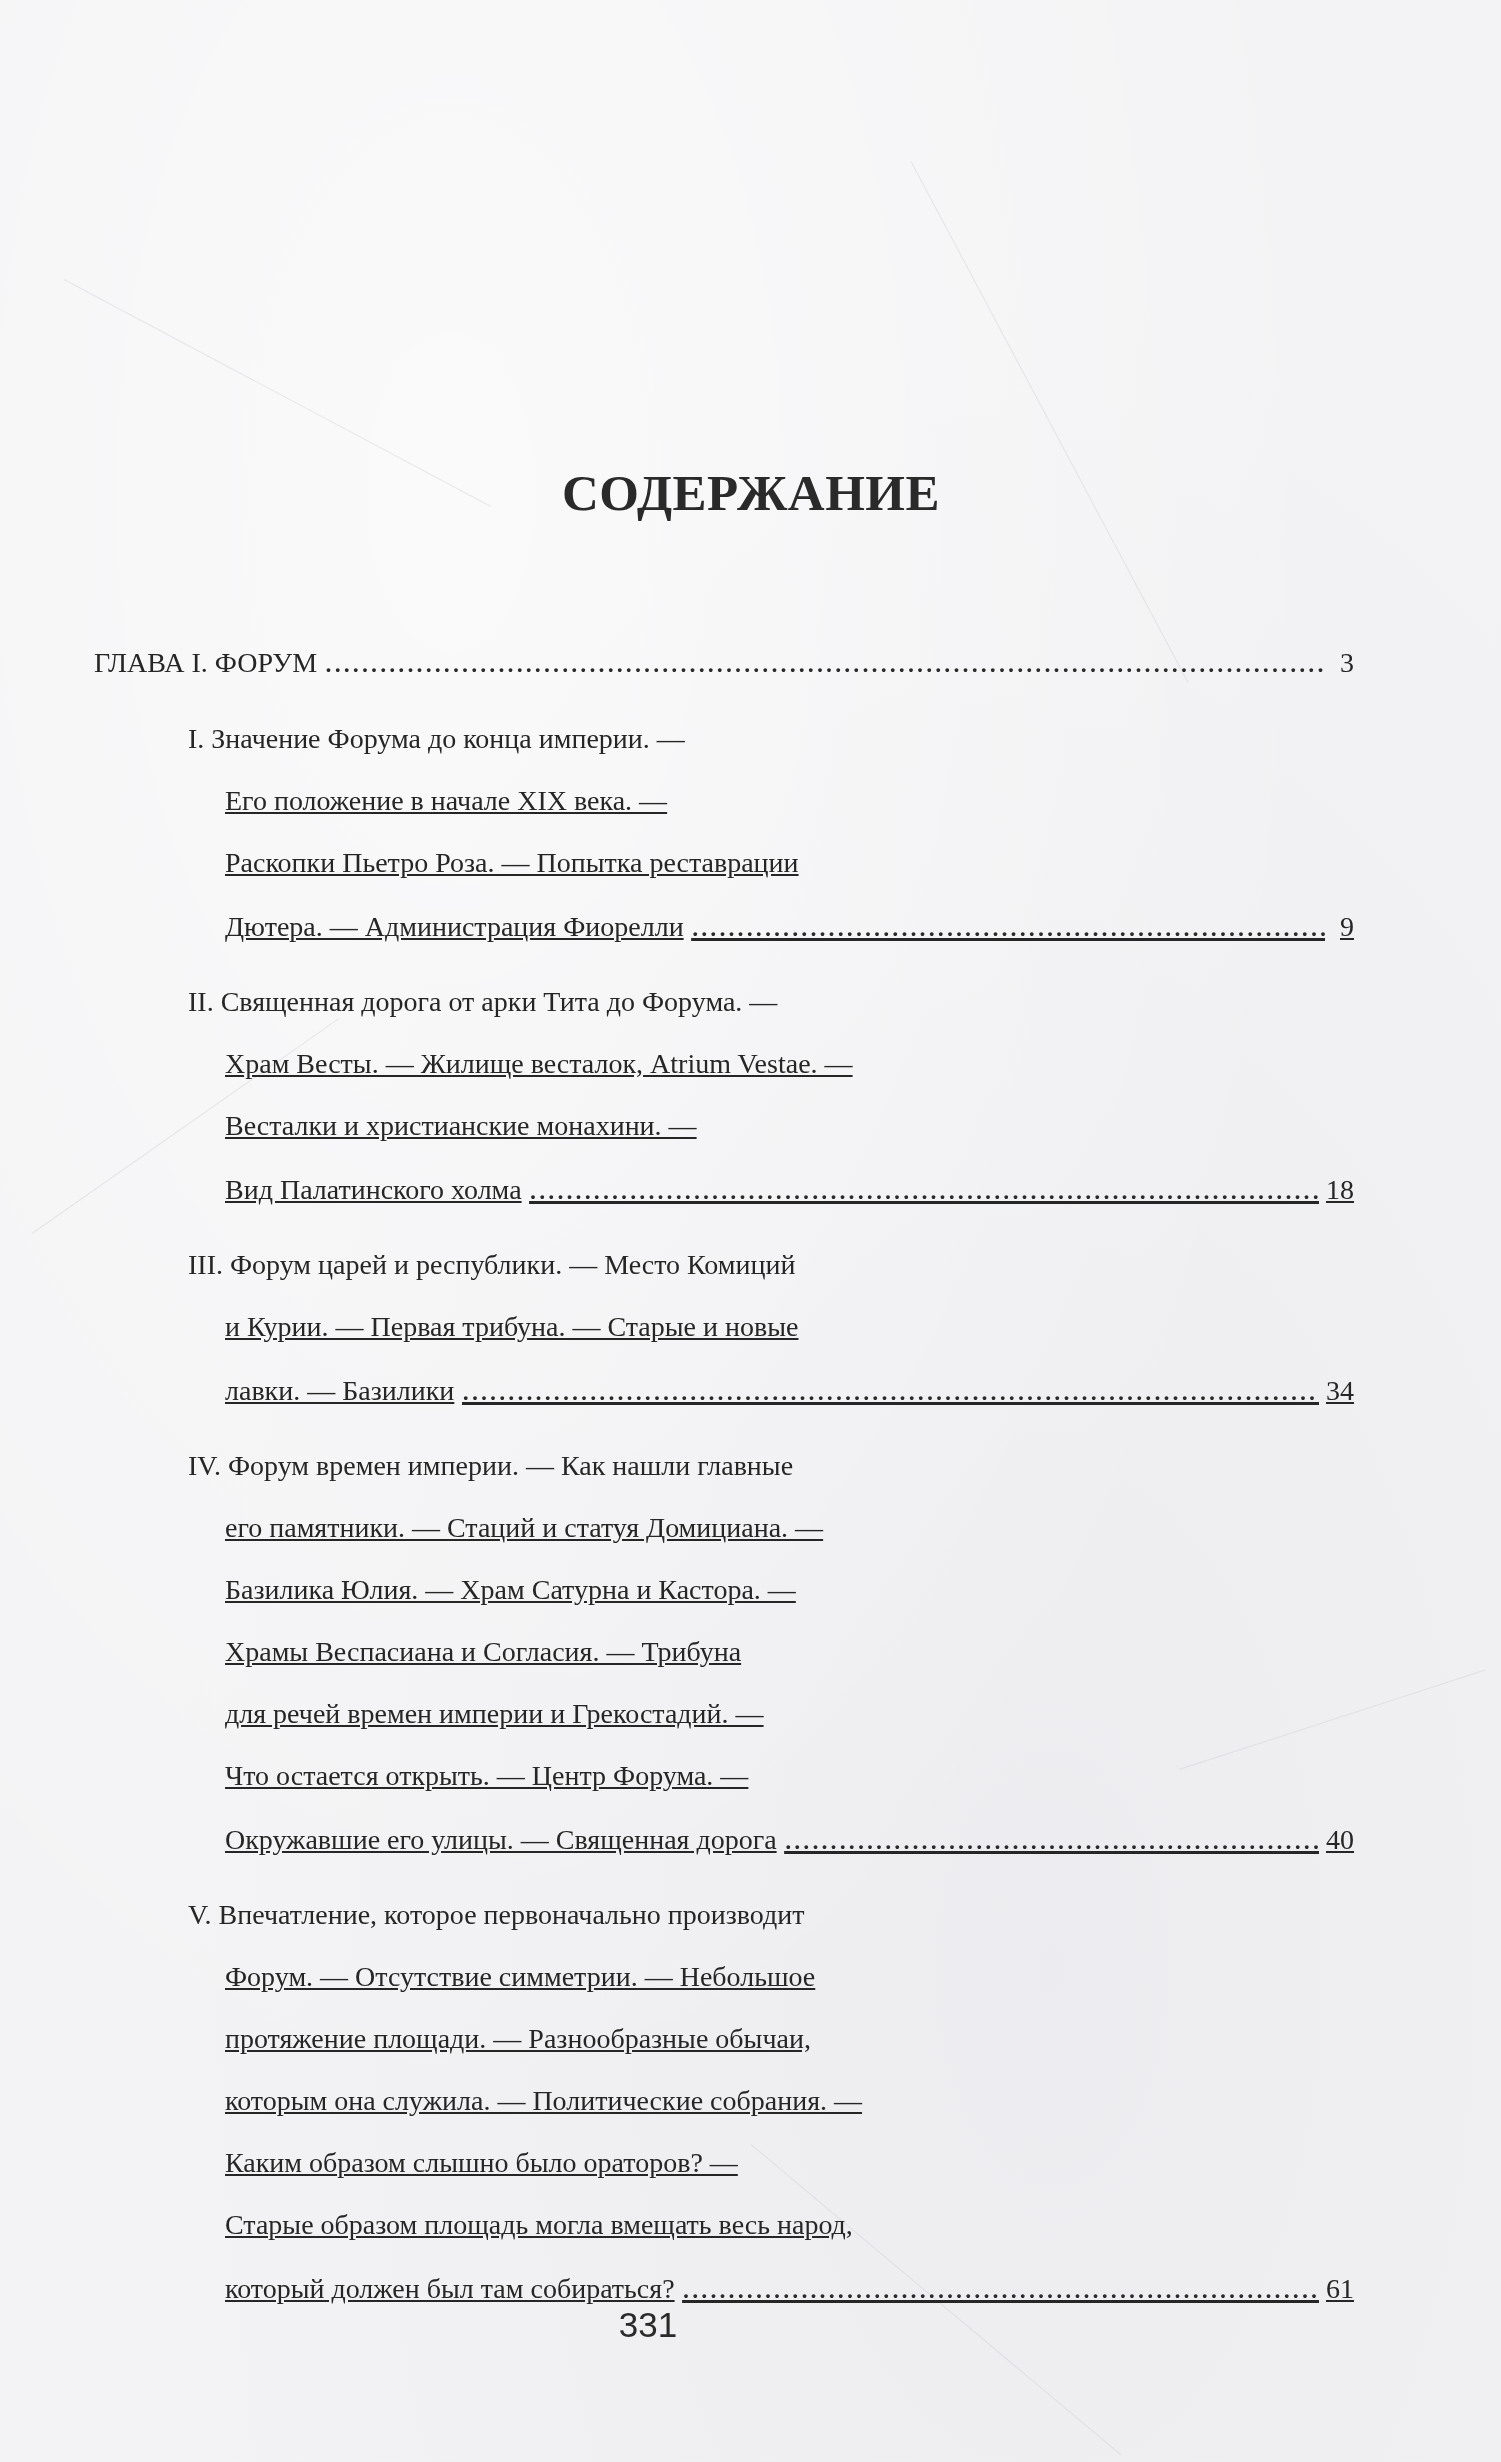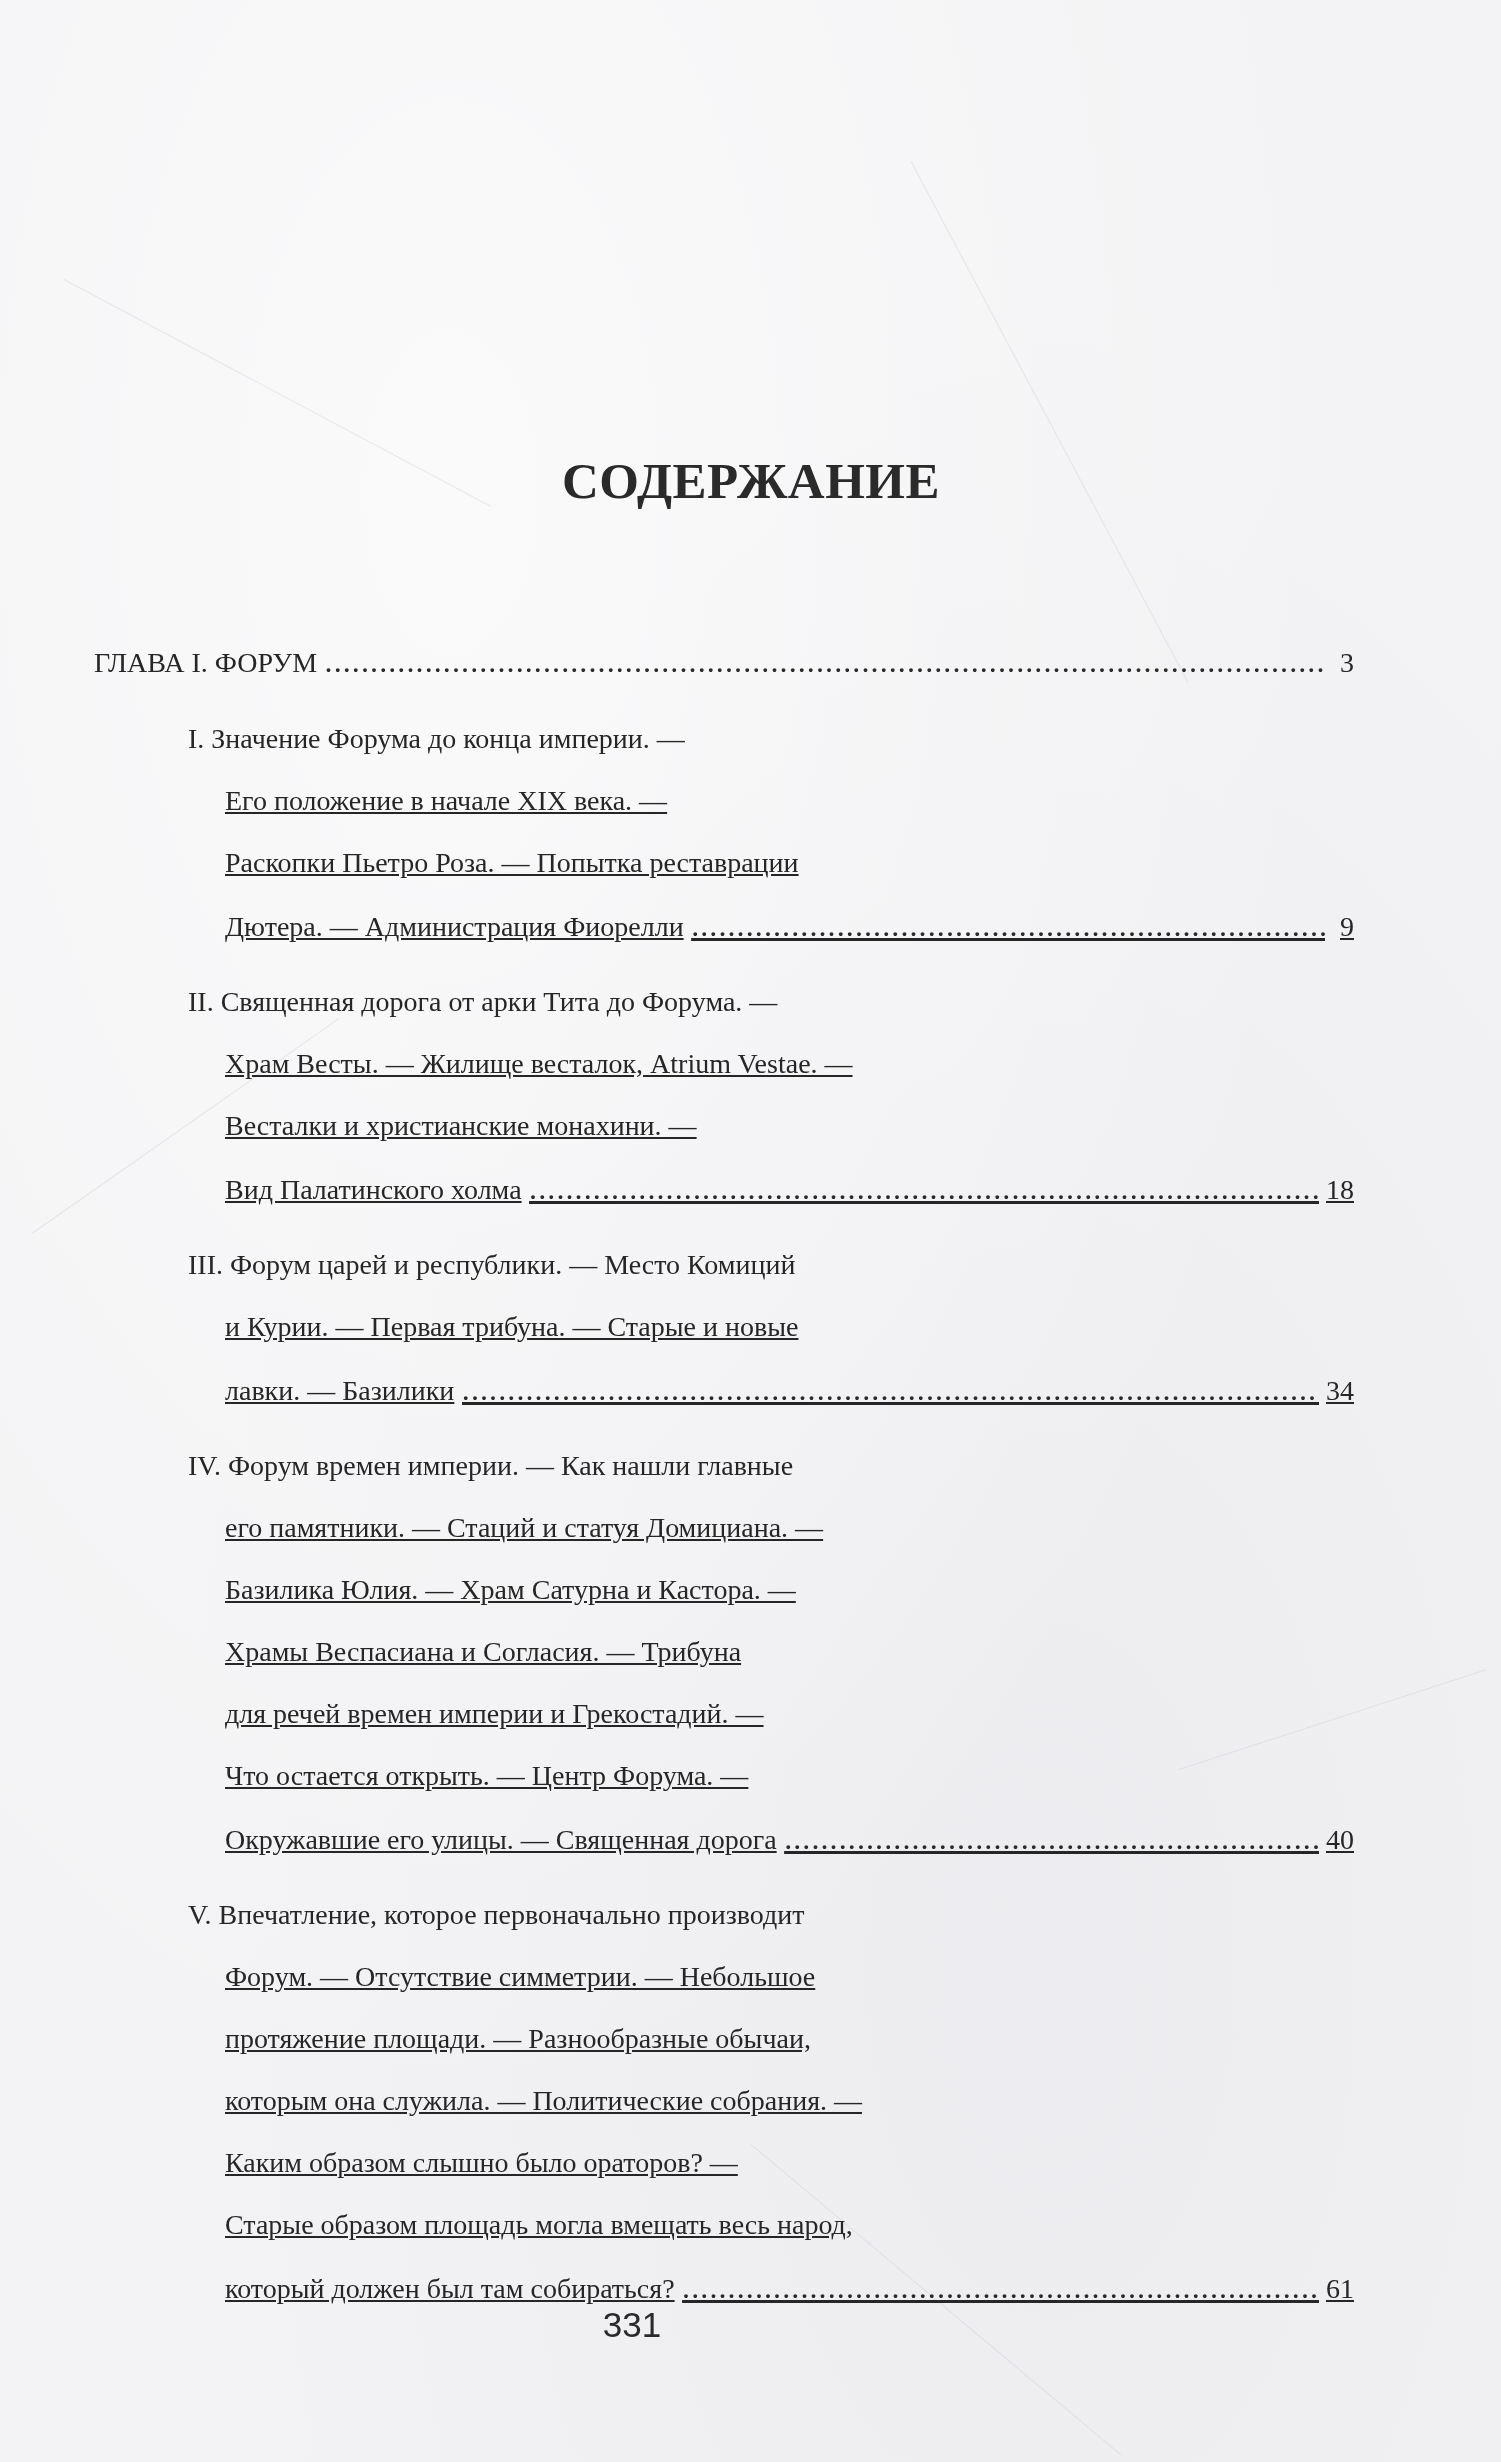--- a/index.html
+++ b/index.html
@@ -26,21 +26,21 @@
     .crease {
       position: absolute;
       background: rgba(180,180,190,0.25);
       height: 1.1px;
       transform-origin: left center;
     }
     .page-title {
       position: absolute;
       left: 0;
       width: 1502px;
-      top: 456px;
+      top: 468px;
       text-align: center;
       font-weight: bold;
       font-size: 51px;
       letter-spacing: 0.5px;
       line-height: 1;
       color: #2a2a2a;
     }
     .toc {
       position: absolute;
       left: 94px;
@@ -75,21 +75,21 @@
       text-align: right;
       min-width: 21.4px;
     }
     .chapter { margin-bottom: 16px; }
     .section { margin-bottom: 15px; }
     .section .first { padding-left: 94px; }
     .section .cont { padding-left: 131px; text-decoration: underline; }
     .section.roman4 .cont, .section.roman5 .cont { padding-left: 131px; }
     .folio {
       position: absolute;
-      left: 0;
+      left: 16px;
       width: 1264px;
       top: 2305px;
       text-align: center;
       font-family: "Liberation Sans", "DejaVu Sans", sans-serif;
       font-size: 35px;
       color: #2a2a2a;
     }
   </style>
 </head>
 <body>

